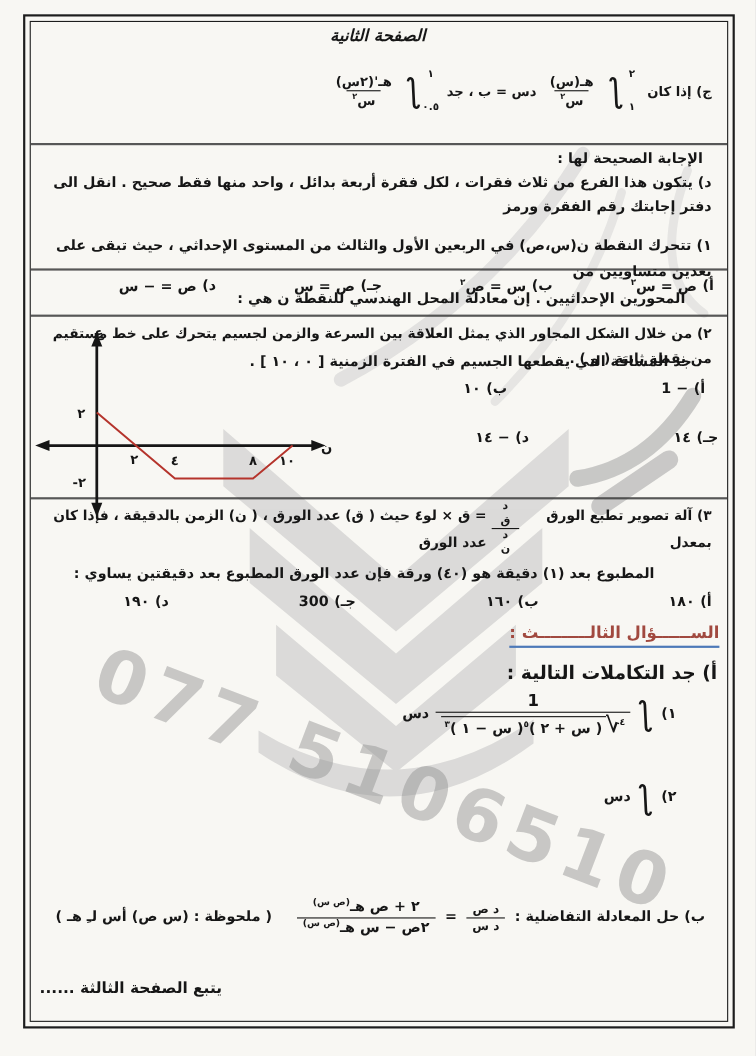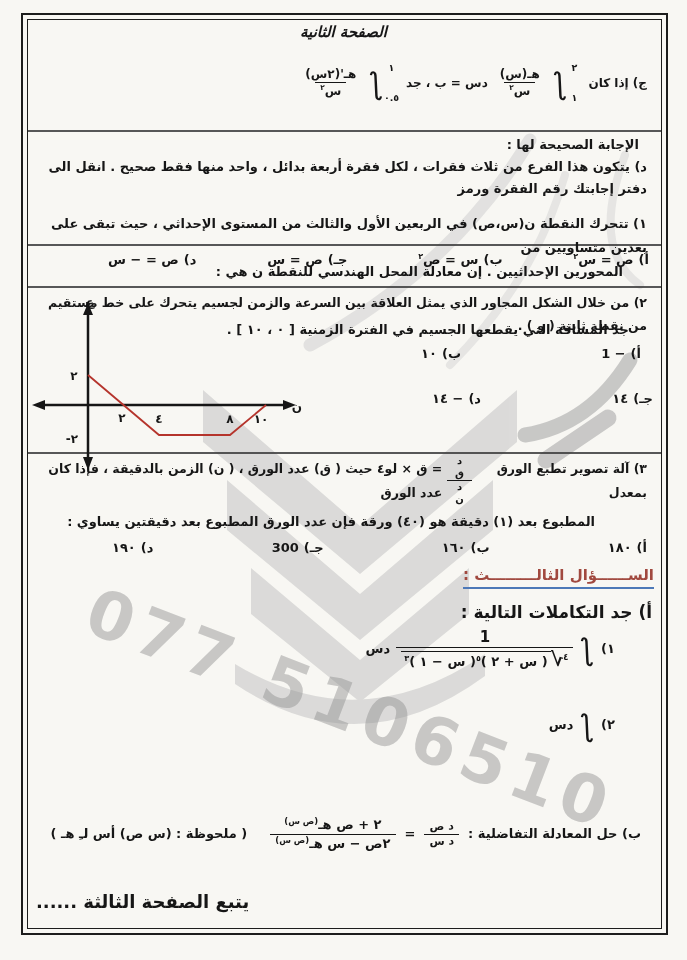--- a/index.html
+++ b/index.html
@@ -30,21 +30,21 @@
   
   .opt-row{position:absolute;display:flex;justify-content:space-between;font-size:13px;}
   .opt{display:inline-flex;gap:5px;align-items:baseline;white-space:nowrap;}
   .opt-abs{position:absolute;font-size:13px;display:inline-flex;gap:5px;white-space:nowrap;}
   
   .sec3{position:absolute;right:33px;top:566px;font-size:15px;color:#a1493f;border-bottom:2.5px solid #4d79b8;padding-bottom:3px;}
   
   .phone-wm{position:absolute;left:103px;top:573px;direction:ltr;font-size:66px;letter-spacing:7px;
             color:#8f8f8f;opacity:.45;transform:rotate(21deg);transform-origin:left top;white-space:nowrap;}
   .wm-svg{position:absolute;pointer-events:none;}
-  .footer{position:absolute;left:36px;top:891px;font-size:18px;}
+  .footer{position:absolute;left:36px;top:891px;font-size:14px;}
   .graph-svg{position:absolute;left:28px;top:295px;}
   .graph-svg text{font-size:12px;font-weight:700;fill:#161616;}
 </style>
 </head>
 <body>
 
 <div class="page">
 
   <svg class="wm-svg" style="left:200px;top:120px;" width="460" height="360" viewBox="0 0 460 360">
     <path d="M330 20 Q250 150 110 225" stroke="#d0d0d0" stroke-width="13" fill="none" opacity=".55" stroke-linecap="round"></path>

